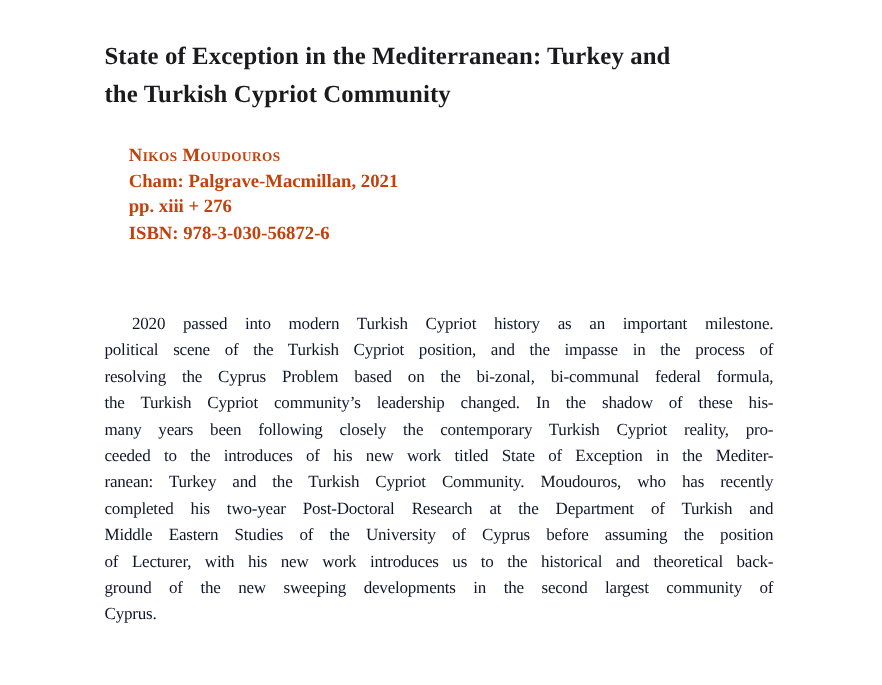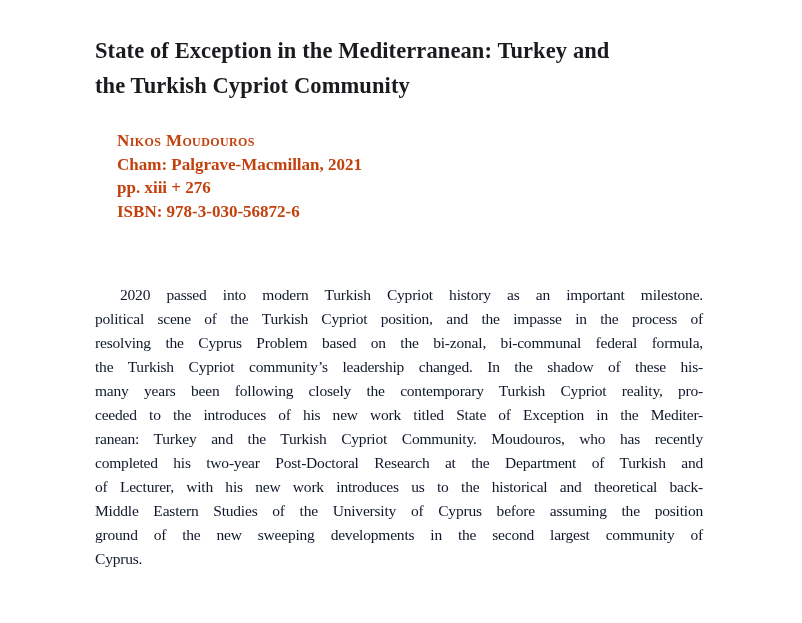--- a/index.html
+++ b/index.html
@@ -84,19 +84,19 @@
 
   <div class="review-paragraph">
     <div class="body-line first">2020 passed into modern Turkish Cypriot history as an important milestone.</div>
     <div class="body-line">political scene of the Turkish Cypriot position, and the impasse in the process of</div>
     <div class="body-line">resolving the Cyprus Problem based on the bi-zonal, bi-communal federal formula,</div>
     <div class="body-line">the Turkish Cypriot community’s leadership changed. In the shadow of these his-</div>
     <div class="body-line">many years been following closely the contemporary Turkish Cypriot reality, pro-</div>
     <div class="body-line">ceeded to the introduces of his new work titled State of Exception in the Mediter-</div>
     <div class="body-line">ranean: Turkey and the Turkish Cypriot Community. Moudouros, who has recently</div>
     <div class="body-line">completed his two-year Post-Doctoral Research at the Department of Turkish and</div>
+    <div class="body-line">Middle Eastern Studies of the University of Cyprus before assuming the position</div>
     <div class="body-line">of Lecturer, with his new work introduces us to the historical and theoretical back-</div>
-    <div class="body-line">Middle Eastern Studies of the University of Cyprus before assuming the position</div>
     <div class="body-line">ground of the new sweeping developments in the second largest community of</div>
     <div class="body-line last">Cyprus.</div>
   </div>
 
 </div>
 
 </body></html>

